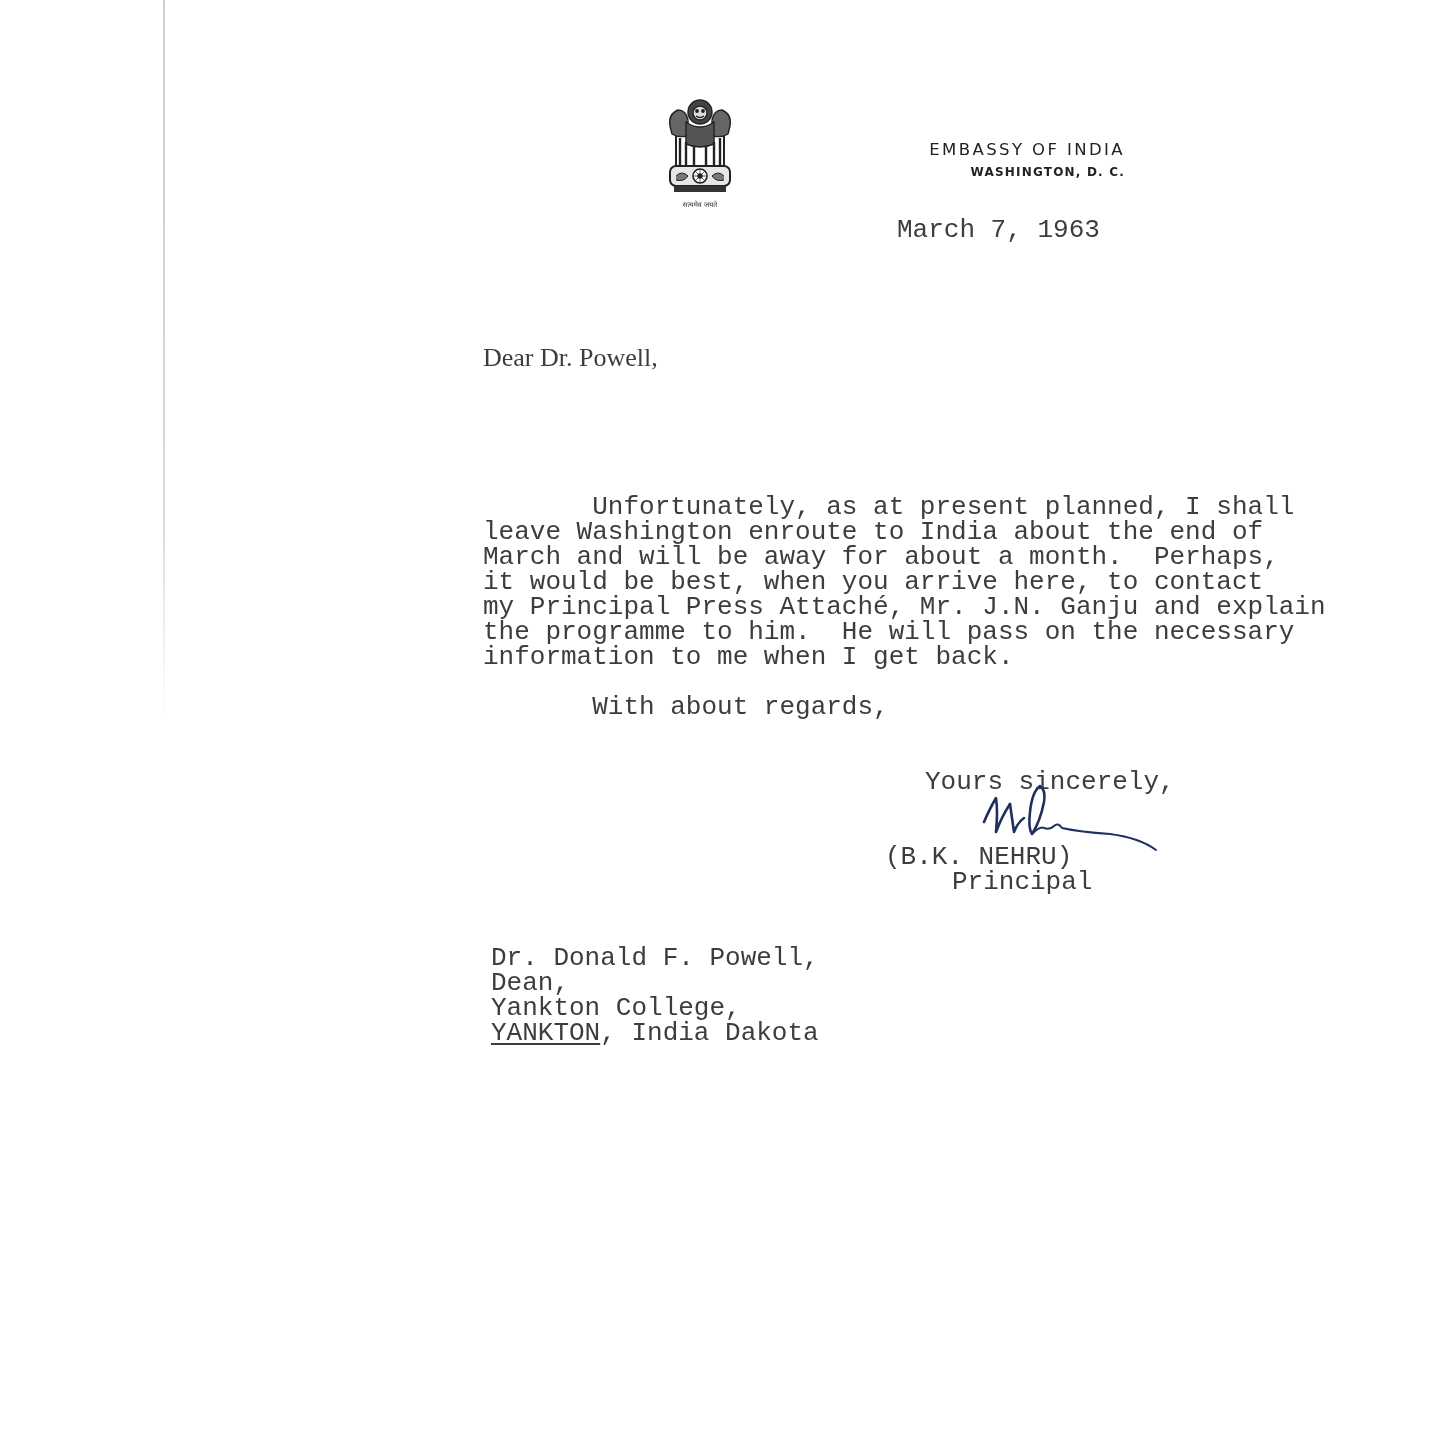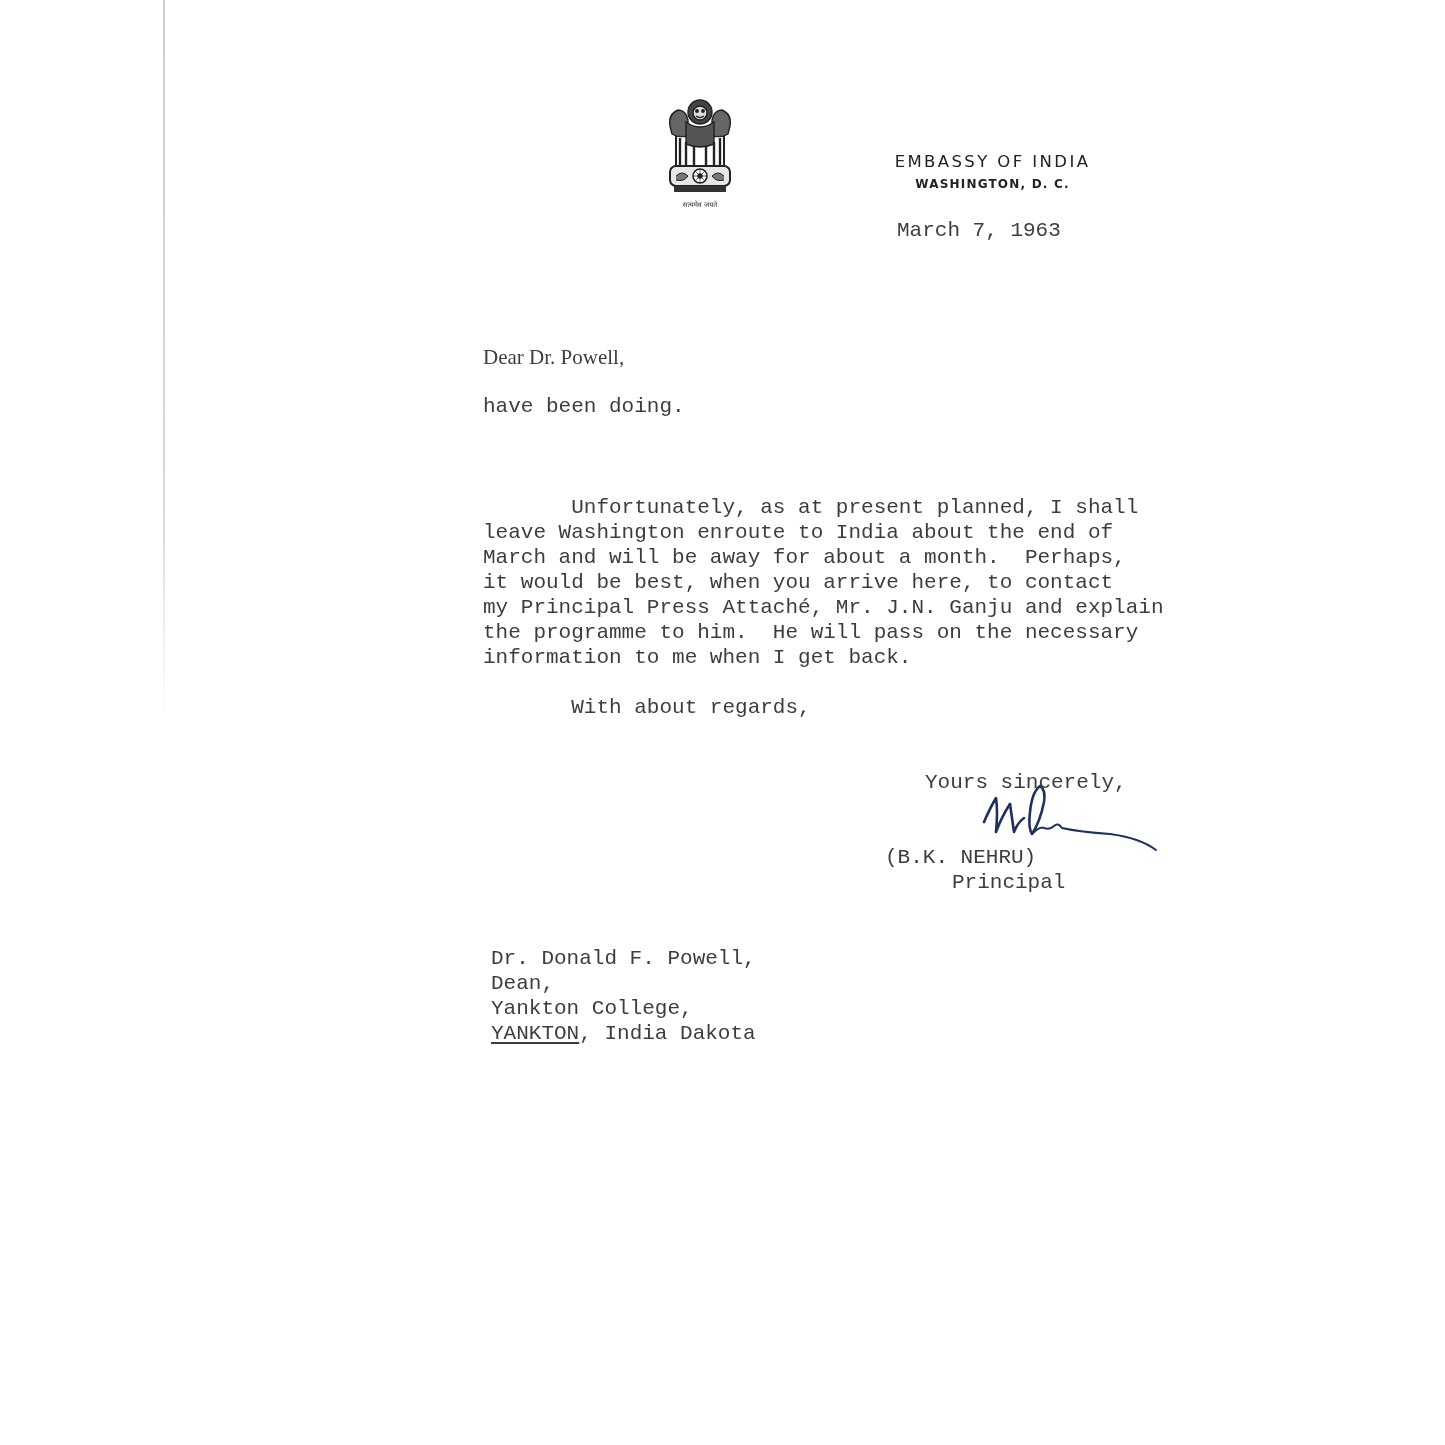--- a/index.html
+++ b/index.html
@@ -39,40 +39,39 @@
       font-family: "DejaVu Sans", sans-serif;
       font-size: 7px;
       color: #333;
       letter-spacing: 0;
     }
     .letterhead {
       position: absolute;
       left: 860px;
       top: 140px;
       width: 265px;
-      text-align: center;
+      text-align: right;
       font-family: "DejaVu Sans", sans-serif;
       color: #222;
-      margin-top: 12px;
     }
     .letterhead .org {
       font-size: 16.5px;
       letter-spacing: 2.4px;
       line-height: 20px;
     }
     .letterhead .city {
       font-size: 12px;
       font-weight: bold;
       letter-spacing: 1.2px;
       line-height: 18px;
       margin-top: 3px;
     }
     .typed {
       font-family: "Liberation Mono", "DejaVu Sans Mono", monospace;
-      font-size: 21px;
+      font-size: 26px;
       line-height: 25px;
       color: #3d3d3d;
       white-space: pre;
       position: absolute;
       margin: 0;
     }
     .date { left: 897px; top: 218px; }
     .salutation { left: 483px; top: 345px; font-family: Liberation Serif, serif; }
     .para1 { left: 483px; top: 394px; }
     .para2 { left: 483px; top: 495px; }
@@ -127,21 +126,21 @@
 
 <div class="letterhead">
   <div class="org">EMBASSY OF INDIA</div>
   <div class="city">WASHINGTON, D. C.</div>
 </div>
 
 <div class="typed date">March 7, 1963</div>
 
 <div class="typed salutation">Dear Dr. Powell,</div>
 
-<div class="typed para1"><div>have been doing.</div></div>
+<div class="typed para1"></div>
 
 <div class="typed para2"><div>       Unfortunately, as at present planned, I shall</div><div>leave Washington enroute to India about the end of</div><div>March and will be away for about a month.  Perhaps,</div><div>it would be best, when you arrive here, to contact</div><div>my Principal Press Attaché, Mr. J.N. Ganju and explain</div><div>the programme to him.  He will pass on the necessary</div><div>information to me when I get back.</div></div>
 
 <div class="typed closing1">       With about regards,</div>
 
 <div class="typed closing2">Yours sincerely,</div>
 
 <div class="signature">
   <svg width="185" height="78" viewBox="0 0 185 78" xmlns="http://www.w3.org/2000/svg">
     <g fill="none" stroke="#1f2f5e" stroke-width="2.6" stroke-linecap="round" stroke-linejoin="round">

